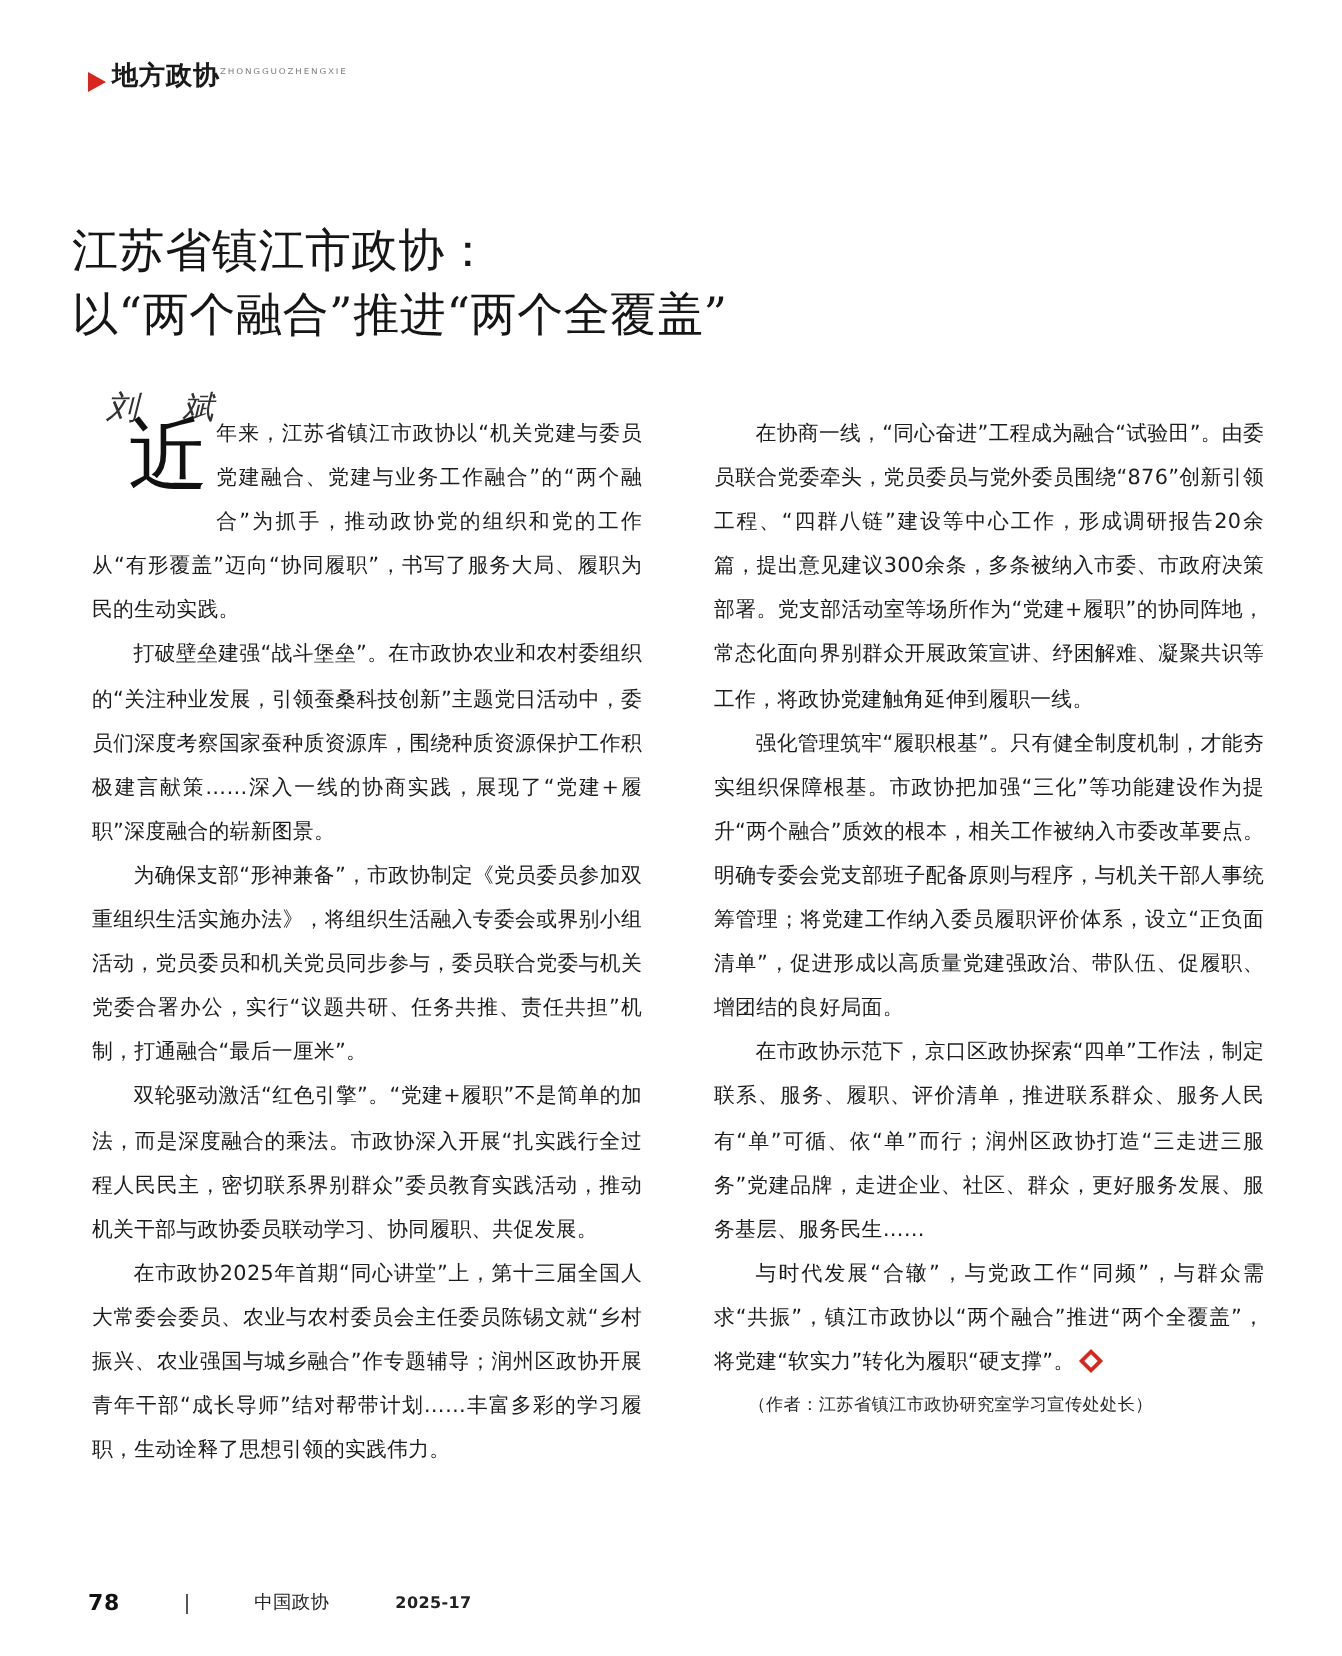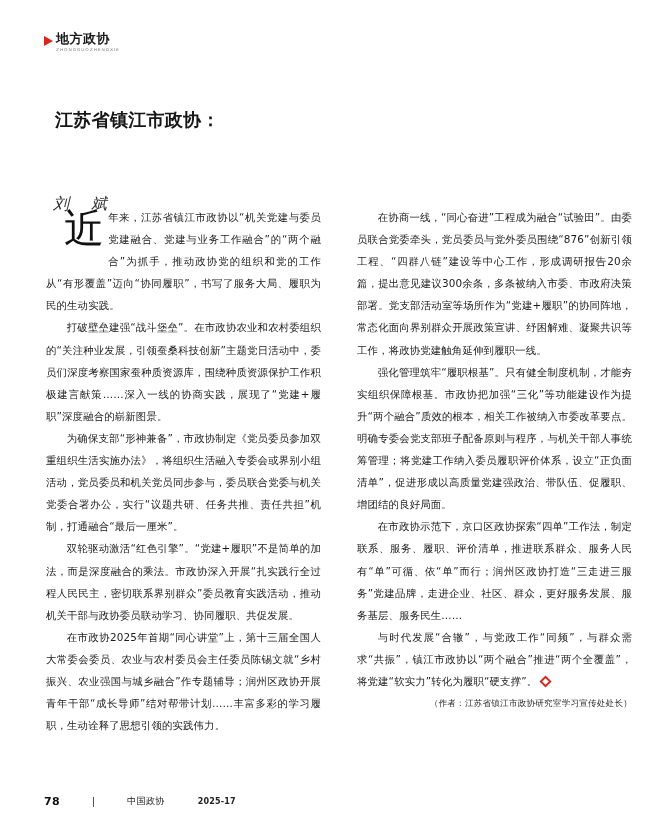--- a/index.html
+++ b/index.html
@@ -35,21 +35,21 @@
   .flag-triangle {
     width: 0; height: 0;
     border-top: 5px solid transparent;
     border-bottom: 5px solid transparent;
     border-left: 9px solid #d9261c;
     margin-top: 4px;
     margin-right: 3px;
   }
   .flag-texts {
     display: flex;
-    flex-direction: column;
+    flex-direction: row;
     line-height: 1;
   }
   .flag-cn {
     font-family: "DejaVu Sans", "Liberation Sans", sans-serif;
     font-size: 13px;
     font-weight: bold;
     letter-spacing: 0.5px;
     color: #1a1a1a;
   }
   .flag-py {
@@ -57,26 +57,26 @@
     letter-spacing: 0.9px;
     color: #7d7d7d;
     margin-top: 2.5px;
     transform: scaleY(0.9);
     transform-origin: left top;
   }
 
   
   .headline {
     position: absolute;
-    left: 55px;
+    left: 36px;
     top: 96px;
     width: 560px;
     font-family: "DejaVu Serif", "Liberation Serif", serif;
-    font-weight: bold;
-    font-size: 18px;
+    font-weight: normal;
+    font-size: 23px;
     line-height: 1.38;
     letter-spacing: 0.3px;
     color: #161616;
   }
   .headline .l2 { display: block; }
 
   
   .byline {
     position: absolute;
     left: 53px;
@@ -140,21 +140,21 @@
     content: "";
     position: absolute;
     left: 2.2px; top: 2.2px;
     width: 4.6px; height: 4.6px;
     background: #ffffff;
     transform: rotate(0deg);
   }
 
   .attribution {
     margin-top: 14px;
-    text-align: right;
+    text-align: left;
     font-size: 8.6px;
     letter-spacing: 0.2px;
     color: #2a2a2a;
     text-indent: 0;
   }
 
   
   .footer {
     position: absolute;
     left: 44px;
@@ -197,20 +197,21 @@
   <div class="section-flag">
     <span class="flag-triangle"></span>
     <span class="flag-texts">
       <span class="flag-cn">地方政协</span>
       <span class="flag-py">ZHONGGUOZHENGXIE</span>
     </span>
   </div>
 
   <h1 class="headline">
     <span class="l1">江苏省镇江市政协：</span>
+    <span class="l2">以“两个融合”推进“两个全覆盖”</span>
   </h1>
 
   <div class="byline">刘　斌</div>
 
   <div class="columns">
 
     <div class="col">
       <p class="dropcap-para"><span class="dropcap">近</span><span>年来，江苏省镇江市政协以“机关党建与委员党建融合、党建与业务工作融合”的“两个融合”为抓手，推动政协党的组织和党的工作从“有形覆盖”迈向“协同履职”，书写了服务大局、履职为民的生动实践。</span></p>
       <p>打破壁垒建强“战斗堡垒”。在市政协农业和农村委组织的“关注种业发展，引领蚕桑科技创新”主题党日活动中，委员们深度考察国家蚕种质资源库，围绕种质资源保护工作积极建言献策……深入一线的协商实践，展现了“党建+履职”深度融合的崭新图景。</p>
       <p>为确保支部“形神兼备”，市政协制定《党员委员参加双重组织生活实施办法》，将组织生活融入专委会或界别小组活动，党员委员和机关党员同步参与，委员联合党委与机关党委合署办公，实行“议题共研、任务共推、责任共担”机制，打通融合“最后一厘米”。</p>

